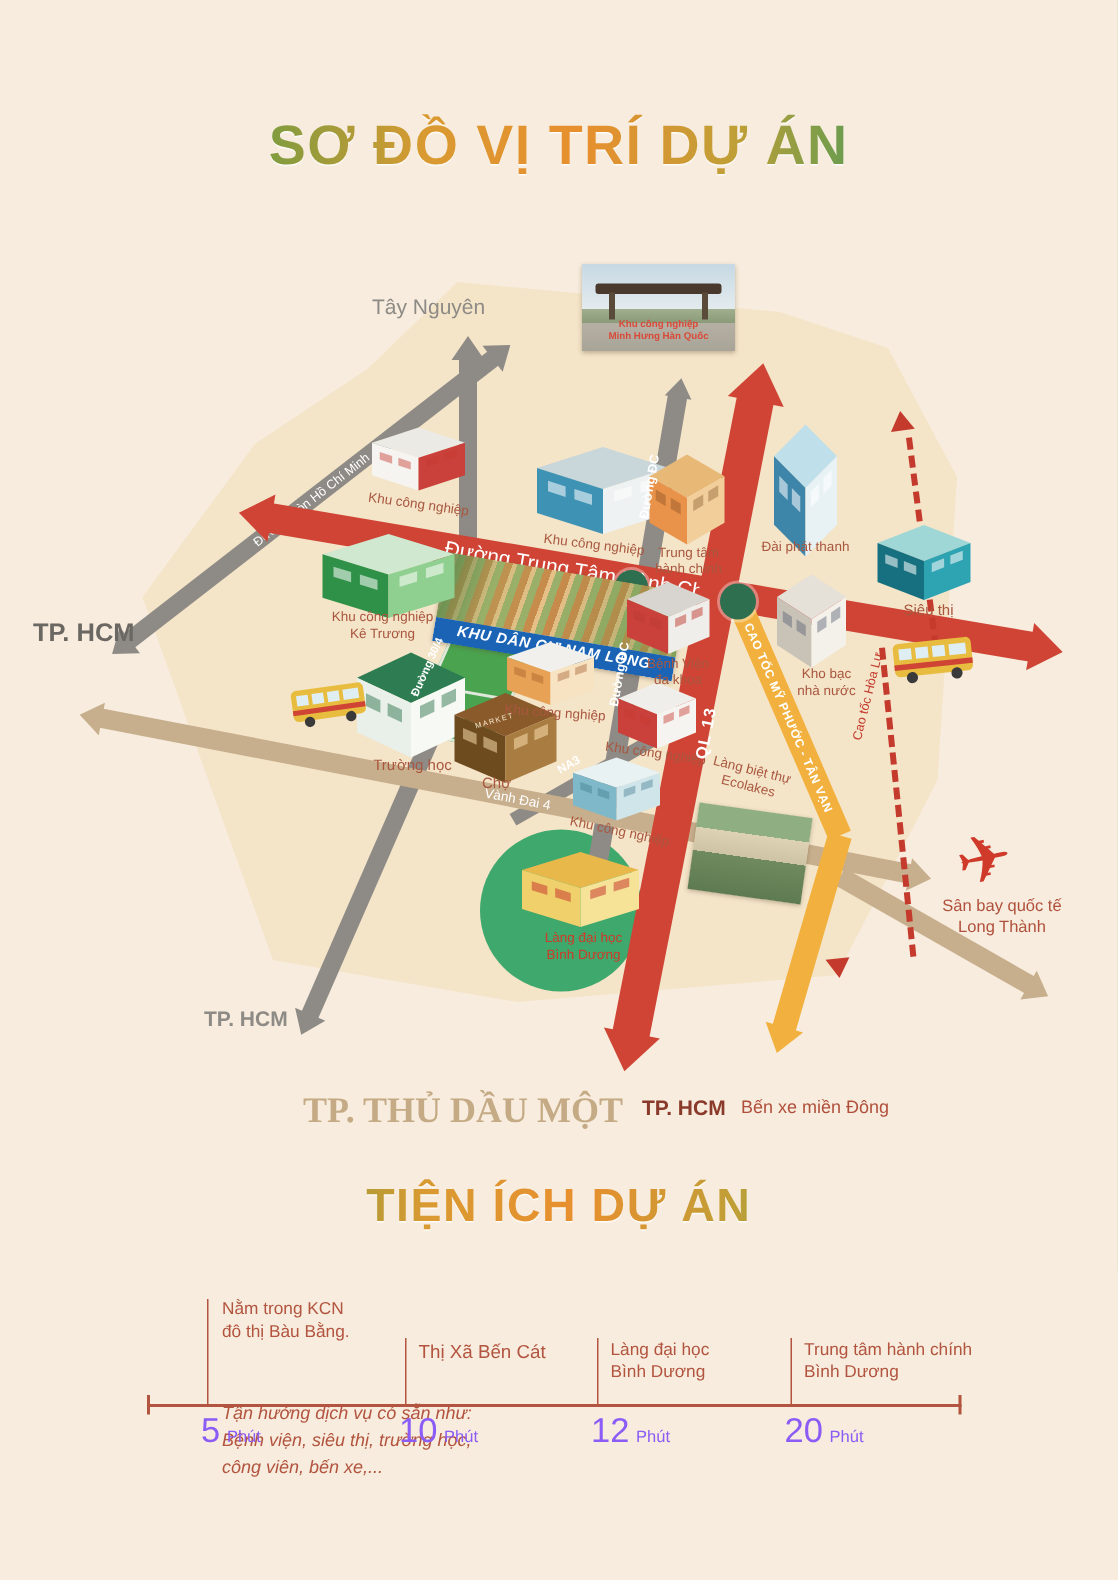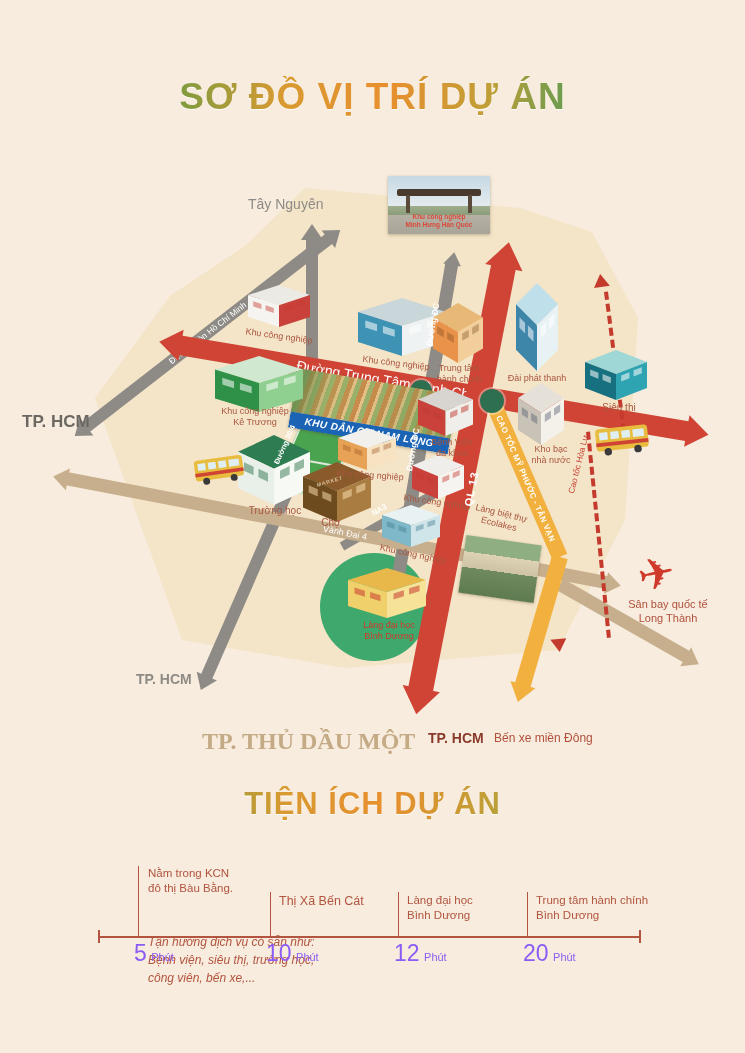--- a/index.html
+++ b/index.html
@@ -198,21 +198,21 @@
     </svg>
   <svg class="abs" viewBox="0 0 60 36" style="left:594px;top:420px;width:56px;height:38px;transform:rotate(-6deg);z-index:24;">
       <use href="#busicon" xlink:href="#busicon"></use>
     </svg>
   <div class="plane" style="left:638px;top:552px;">✈</div>
 
   <div class="lbl" style="left:240px;top:331px;width:78px;transform:rotate(8deg);">Khu công nghiệp</div>
   <div class="lbl" style="left:350px;top:358px;width:92px;transform:rotate(7deg);">Khu công nghiệp</div>
   <div class="lbl" style="left:428px;top:363px;width:62px;">Trung tâm
 hành chính</div>
-  <div class="lbl" style="left:500px;top:373px;width:74px;">Đài phát thanh</div>
+  <div class="lbl" style="left:500px;top:359px;width:74px;">Đài phát thanh</div>
   <div class="lbl" style="left:594px;top:402px;width:50px;font-size:10px;">Siêu thị</div>
   <div class="lbl" style="left:520px;top:444px;width:62px;">Kho bạc
 nhà nước</div>
   <div class="lbl" style="left:424px;top:437px;width:56px;">Bệnh Viện
 đa khoa</div>
   <div class="lbl" style="left:204px;top:406px;width:102px;">Khu công nghiệp
 Kê Trương</div>
   <div class="lbl" style="left:238px;top:505px;width:74px;font-size:10px;">Trường học</div>
   <div class="lbl" style="left:310px;top:517px;width:42px;font-size:10px;text-align:center;">Chợ</div>
   <div class="lbl" style="left:330px;top:470px;width:80px;transform:rotate(4deg);">Khu công nghiệp</div>

